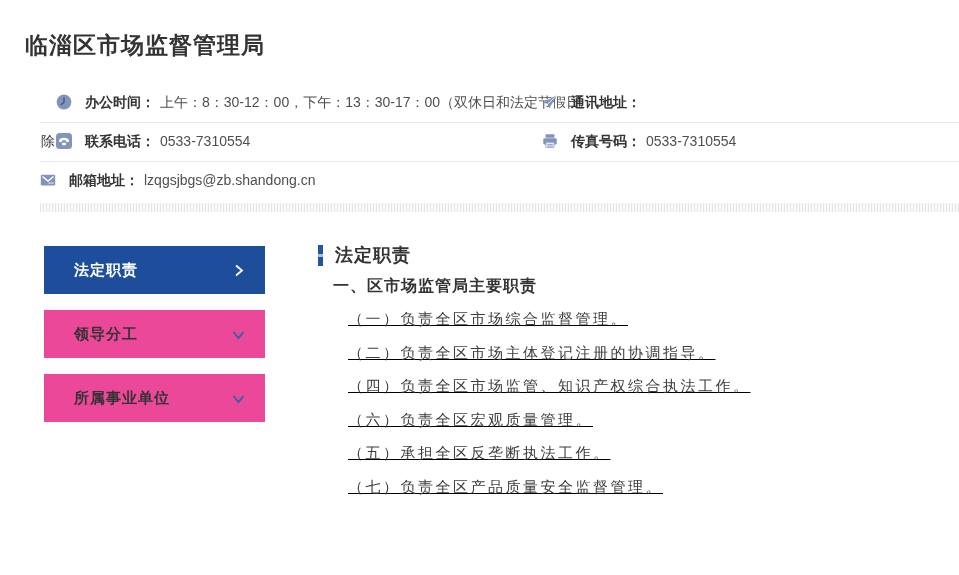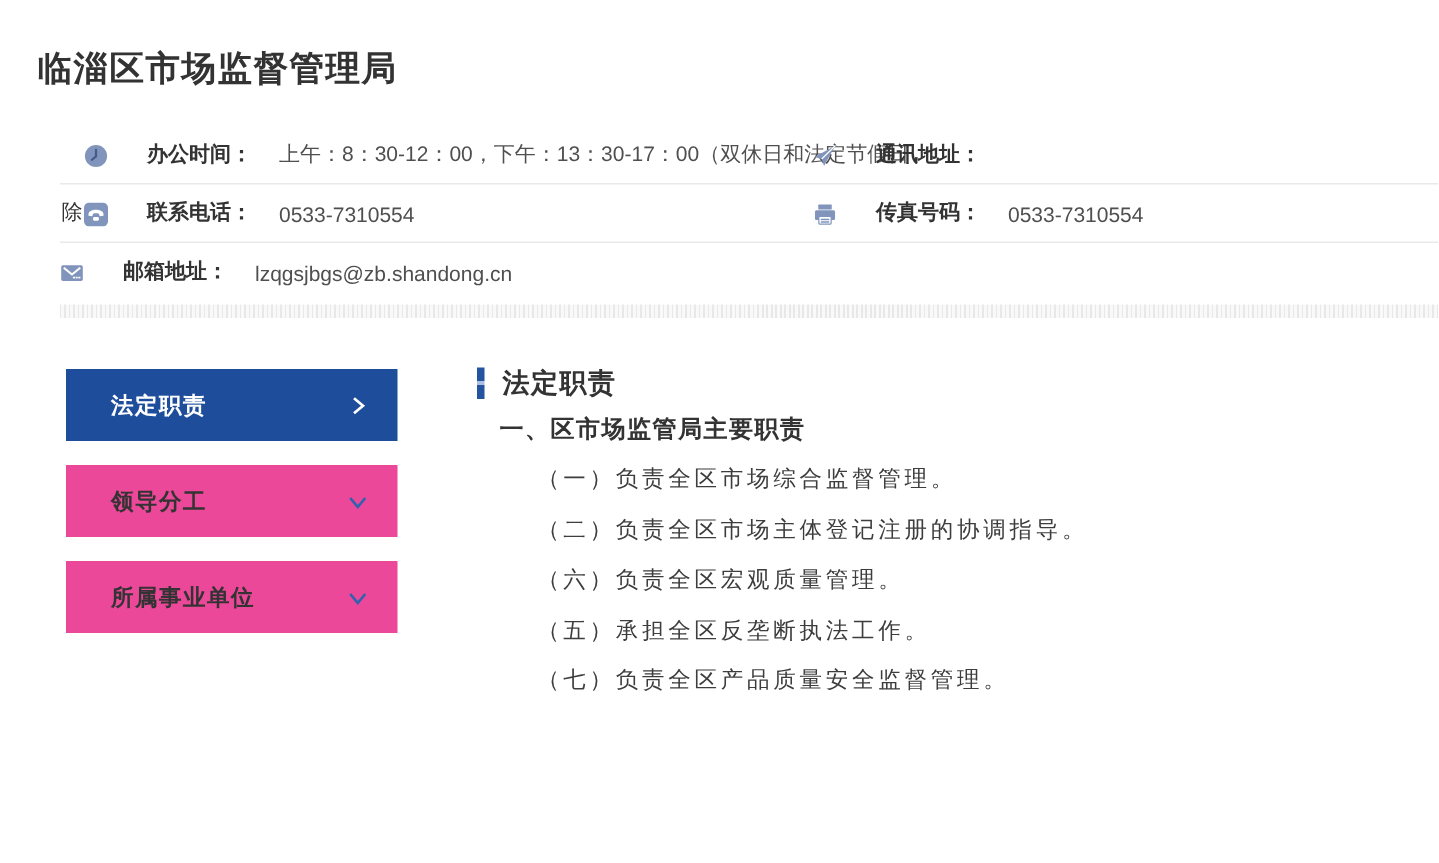--- a/index.html
+++ b/index.html
@@ -8,21 +8,21 @@
     font-family:"Liberation Sans","DejaVu Sans",sans-serif;
   }
   .page-title{
     position:absolute;left:25px;top:30px;font-size:23px;font-weight:bold;
     color:#333;letter-spacing:1px;
   }
   
   .info{position:absolute;left:40px;top:84px;width:919px;}
   .info-row{display:flex;height:38px;align-items:center;position:relative;}
   .info-row.bordered{border-bottom:1px solid #e9e9eb;}
-  .cell{display:flex;align-items:flex-end;min-width:0;gap:13px;}
+  .cell{display:flex;align-items:flex-start;min-width:0;}
   .cell.left{width:502px;padding-left:16px;box-sizing:border-box;flex:none;}
   .cell.right{flex:1;}
   .icon{width:16px;height:16px;margin-right:13px;flex:none;position:relative;z-index:2;display:inline-block;}
   .icon svg{display:block;}
   .i-label{font-weight:bold;color:#333;font-size:14px;margin-right:5px;white-space:nowrap;}
   .i-value{color:#4f4f4f;font-size:14px;white-space:nowrap;}
   .overflow-char{
     position:absolute;left:1px;top:50%;transform:translateY(-50%);
     color:#333;font-size:14px;z-index:1;
   }
@@ -43,21 +43,21 @@
   .chev{width:17px;height:17px;flex:none;}
   
   .content{position:absolute;left:318px;top:244px;width:635px;}
   .content-header{display:flex;align-items:center;height:22px;}
   .accent-bar{
     width:5px;height:21px;margin-right:12px;flex:none;
     background:linear-gradient(to bottom,#24549f 0 43%,#aabfe0 43% 57%,#24549f 57% 100%);
   }
   .content-title{font-size:18px;font-weight:bold;color:#333;letter-spacing:1px;}
   .content-subtitle{margin:10px 0 0 15px;font-size:16px;font-weight:bold;color:#333;letter-spacing:1px;}
-  .duties{margin:6px 0 0 40px;}
+  .duties{margin:6px 0 0 30px;text-decoration:underline;}
   .duty{
     font-family:"DejaVu Serif","Liberation Serif",serif;
     font-size:15px;color:#3d3d3d;letter-spacing:2.5px;line-height:33.5px;white-space:nowrap;
   }
 </style>
 </head>
 <body>
 
 <div class="page">
 
@@ -169,19 +169,20 @@
 
   <div class="content">
     <div class="content-header">
       <span class="accent-bar"></span>
       <span class="content-title">法定职责</span>
     </div>
     <div class="content-subtitle">一、区市场监管局主要职责</div>
     <div class="duties">
       <div class="duty">（一）负责全区市场综合监督管理。</div>
       <div class="duty">（二）负责全区市场主体登记注册的协调指导。</div>
+      <div class="duty">（四）负责全区市场监管、知识产权综合执法工作。</div>
       <div class="duty">（六）负责全区宏观质量管理。</div>
       <div class="duty">（五）承担全区反垄断执法工作。</div>
       <div class="duty">（七）负责全区产品质量安全监督管理。</div>
     </div>
   </div>
 
 </div>
 
 </body></html>

